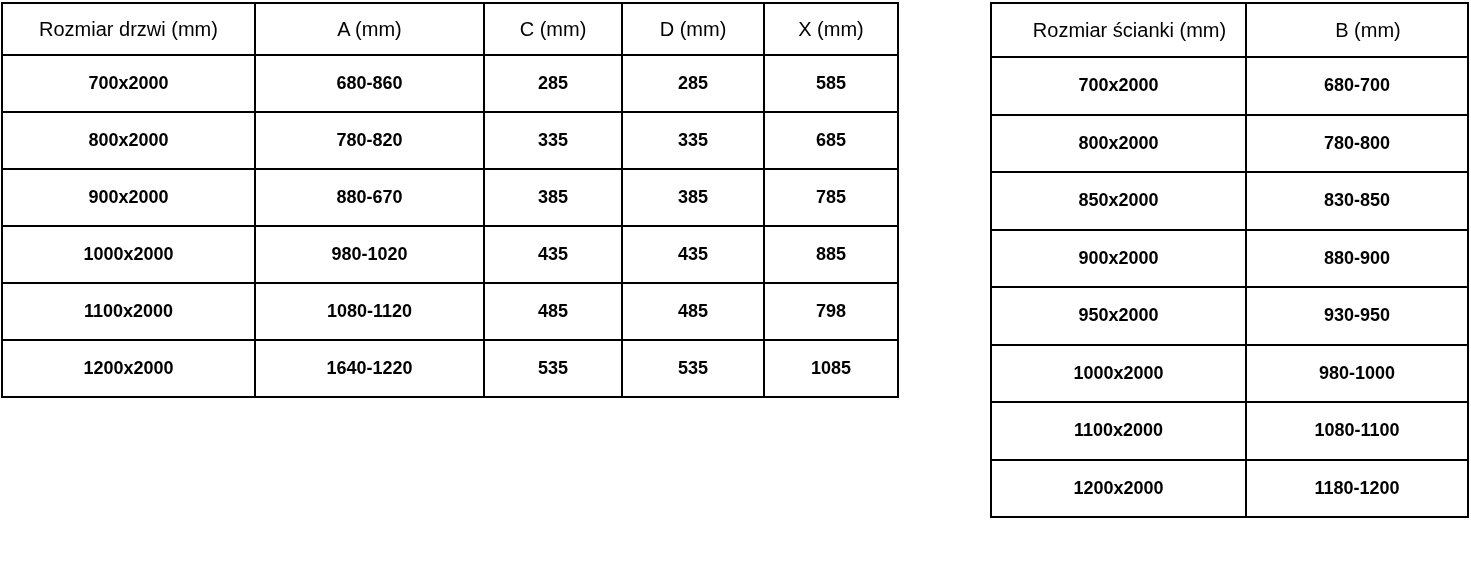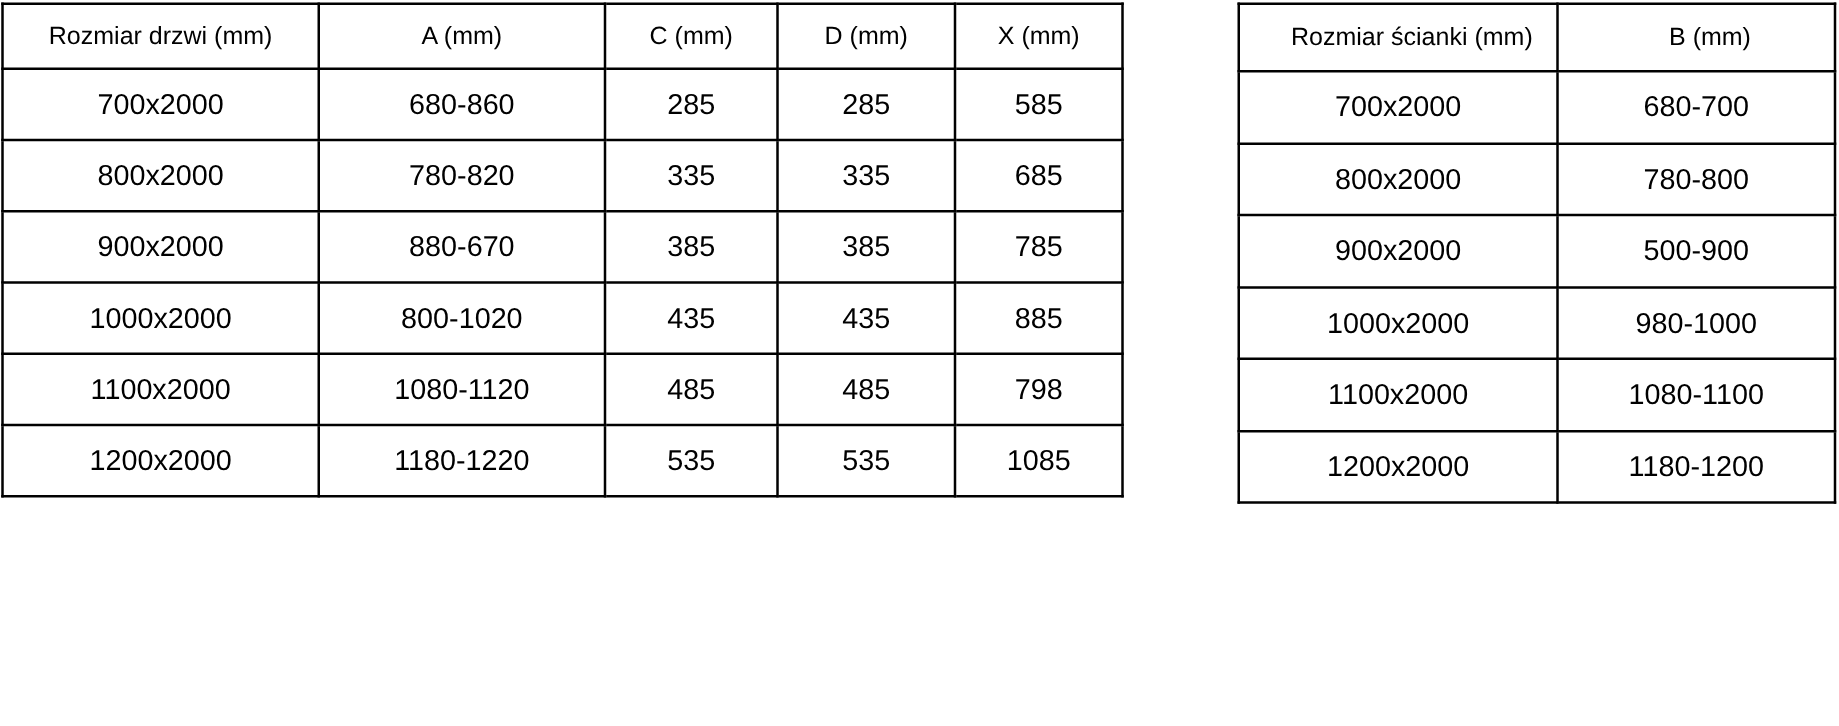--- a/index.html
+++ b/index.html
@@ -30,22 +30,22 @@
     padding: 0 2px;
     overflow: hidden;
     white-space: nowrap;
   }
   table.size-table th {
     font-weight: normal;
     font-size: 20px;
     height: 50px;
   }
   table.size-table td {
-    font-weight: normal;
-    font-size: 23px;
+    font-weight: bold;
+    font-size: 18px;
   }
   table.door-table {
     left: 1px;
     top: 2px;
     width: 896px;
   }
   table.door-table td { height: 55px; }
   table.wall-table {
     left: 990px;
     top: 2px;
@@ -93,35 +93,35 @@
         </tr>
         <tr>
           <td>900x2000</td>
           <td>880-670</td>
           <td>385</td>
           <td>385</td>
           <td>785</td>
         </tr>
         <tr>
           <td>1000x2000</td>
-          <td>800-1020</td>
+          <td>980-1020</td>
           <td>435</td>
           <td>435</td>
           <td>885</td>
         </tr>
         <tr>
           <td>1100x2000</td>
           <td>1080-1120</td>
           <td>485</td>
           <td>485</td>
           <td>798</td>
         </tr>
         <tr>
           <td>1200x2000</td>
-          <td>1180-1220</td>
+          <td>1640-1220</td>
           <td>535</td>
           <td>535</td>
           <td>1085</td>
         </tr>
       </tbody>
   </table>
 
   <table class="size-table wall-table">
     <colgroup>
       <col style="width:255px">
@@ -136,22 +136,30 @@
     <tbody>
         <tr>
           <td>700x2000</td>
           <td>680-700</td>
         </tr>
         <tr>
           <td>800x2000</td>
           <td>780-800</td>
         </tr>
         <tr>
+          <td>850x2000</td>
+          <td>830-850</td>
+        </tr>
+        <tr>
           <td>900x2000</td>
-          <td>500-900</td>
+          <td>880-900</td>
+        </tr>
+        <tr>
+          <td>950x2000</td>
+          <td>930-950</td>
         </tr>
         <tr>
           <td>1000x2000</td>
           <td>980-1000</td>
         </tr>
         <tr>
           <td>1100x2000</td>
           <td>1080-1100</td>
         </tr>
         <tr>

